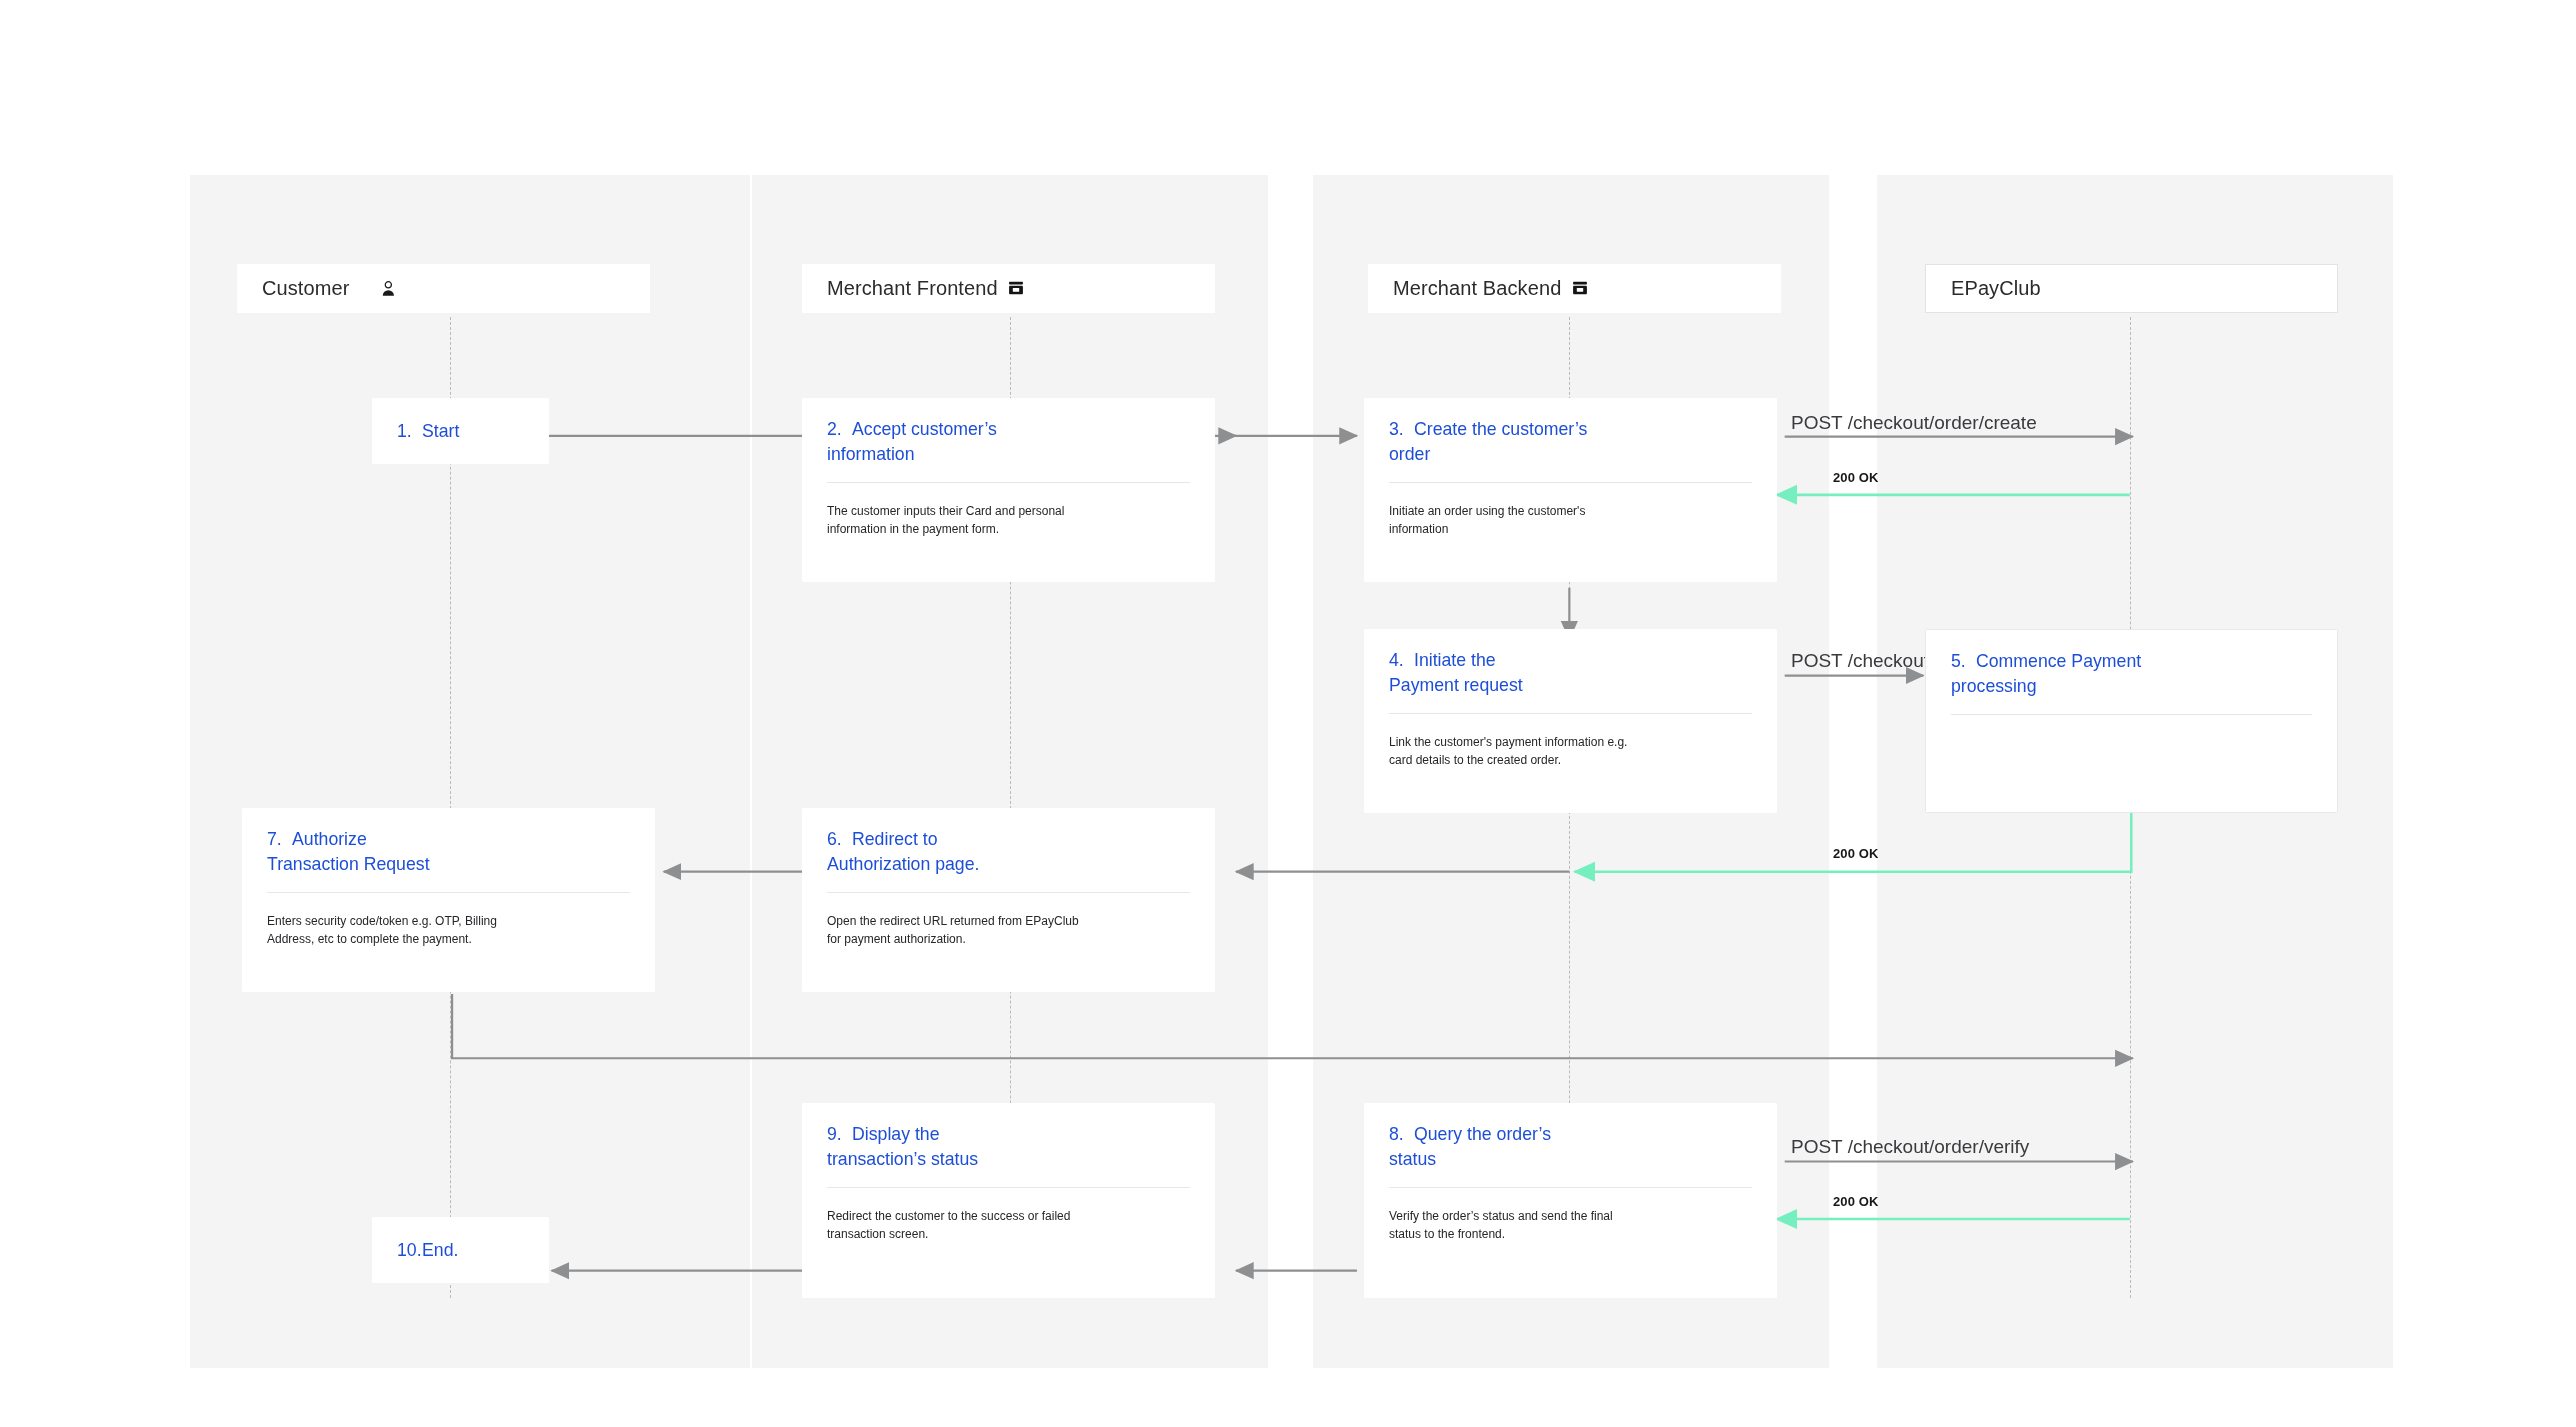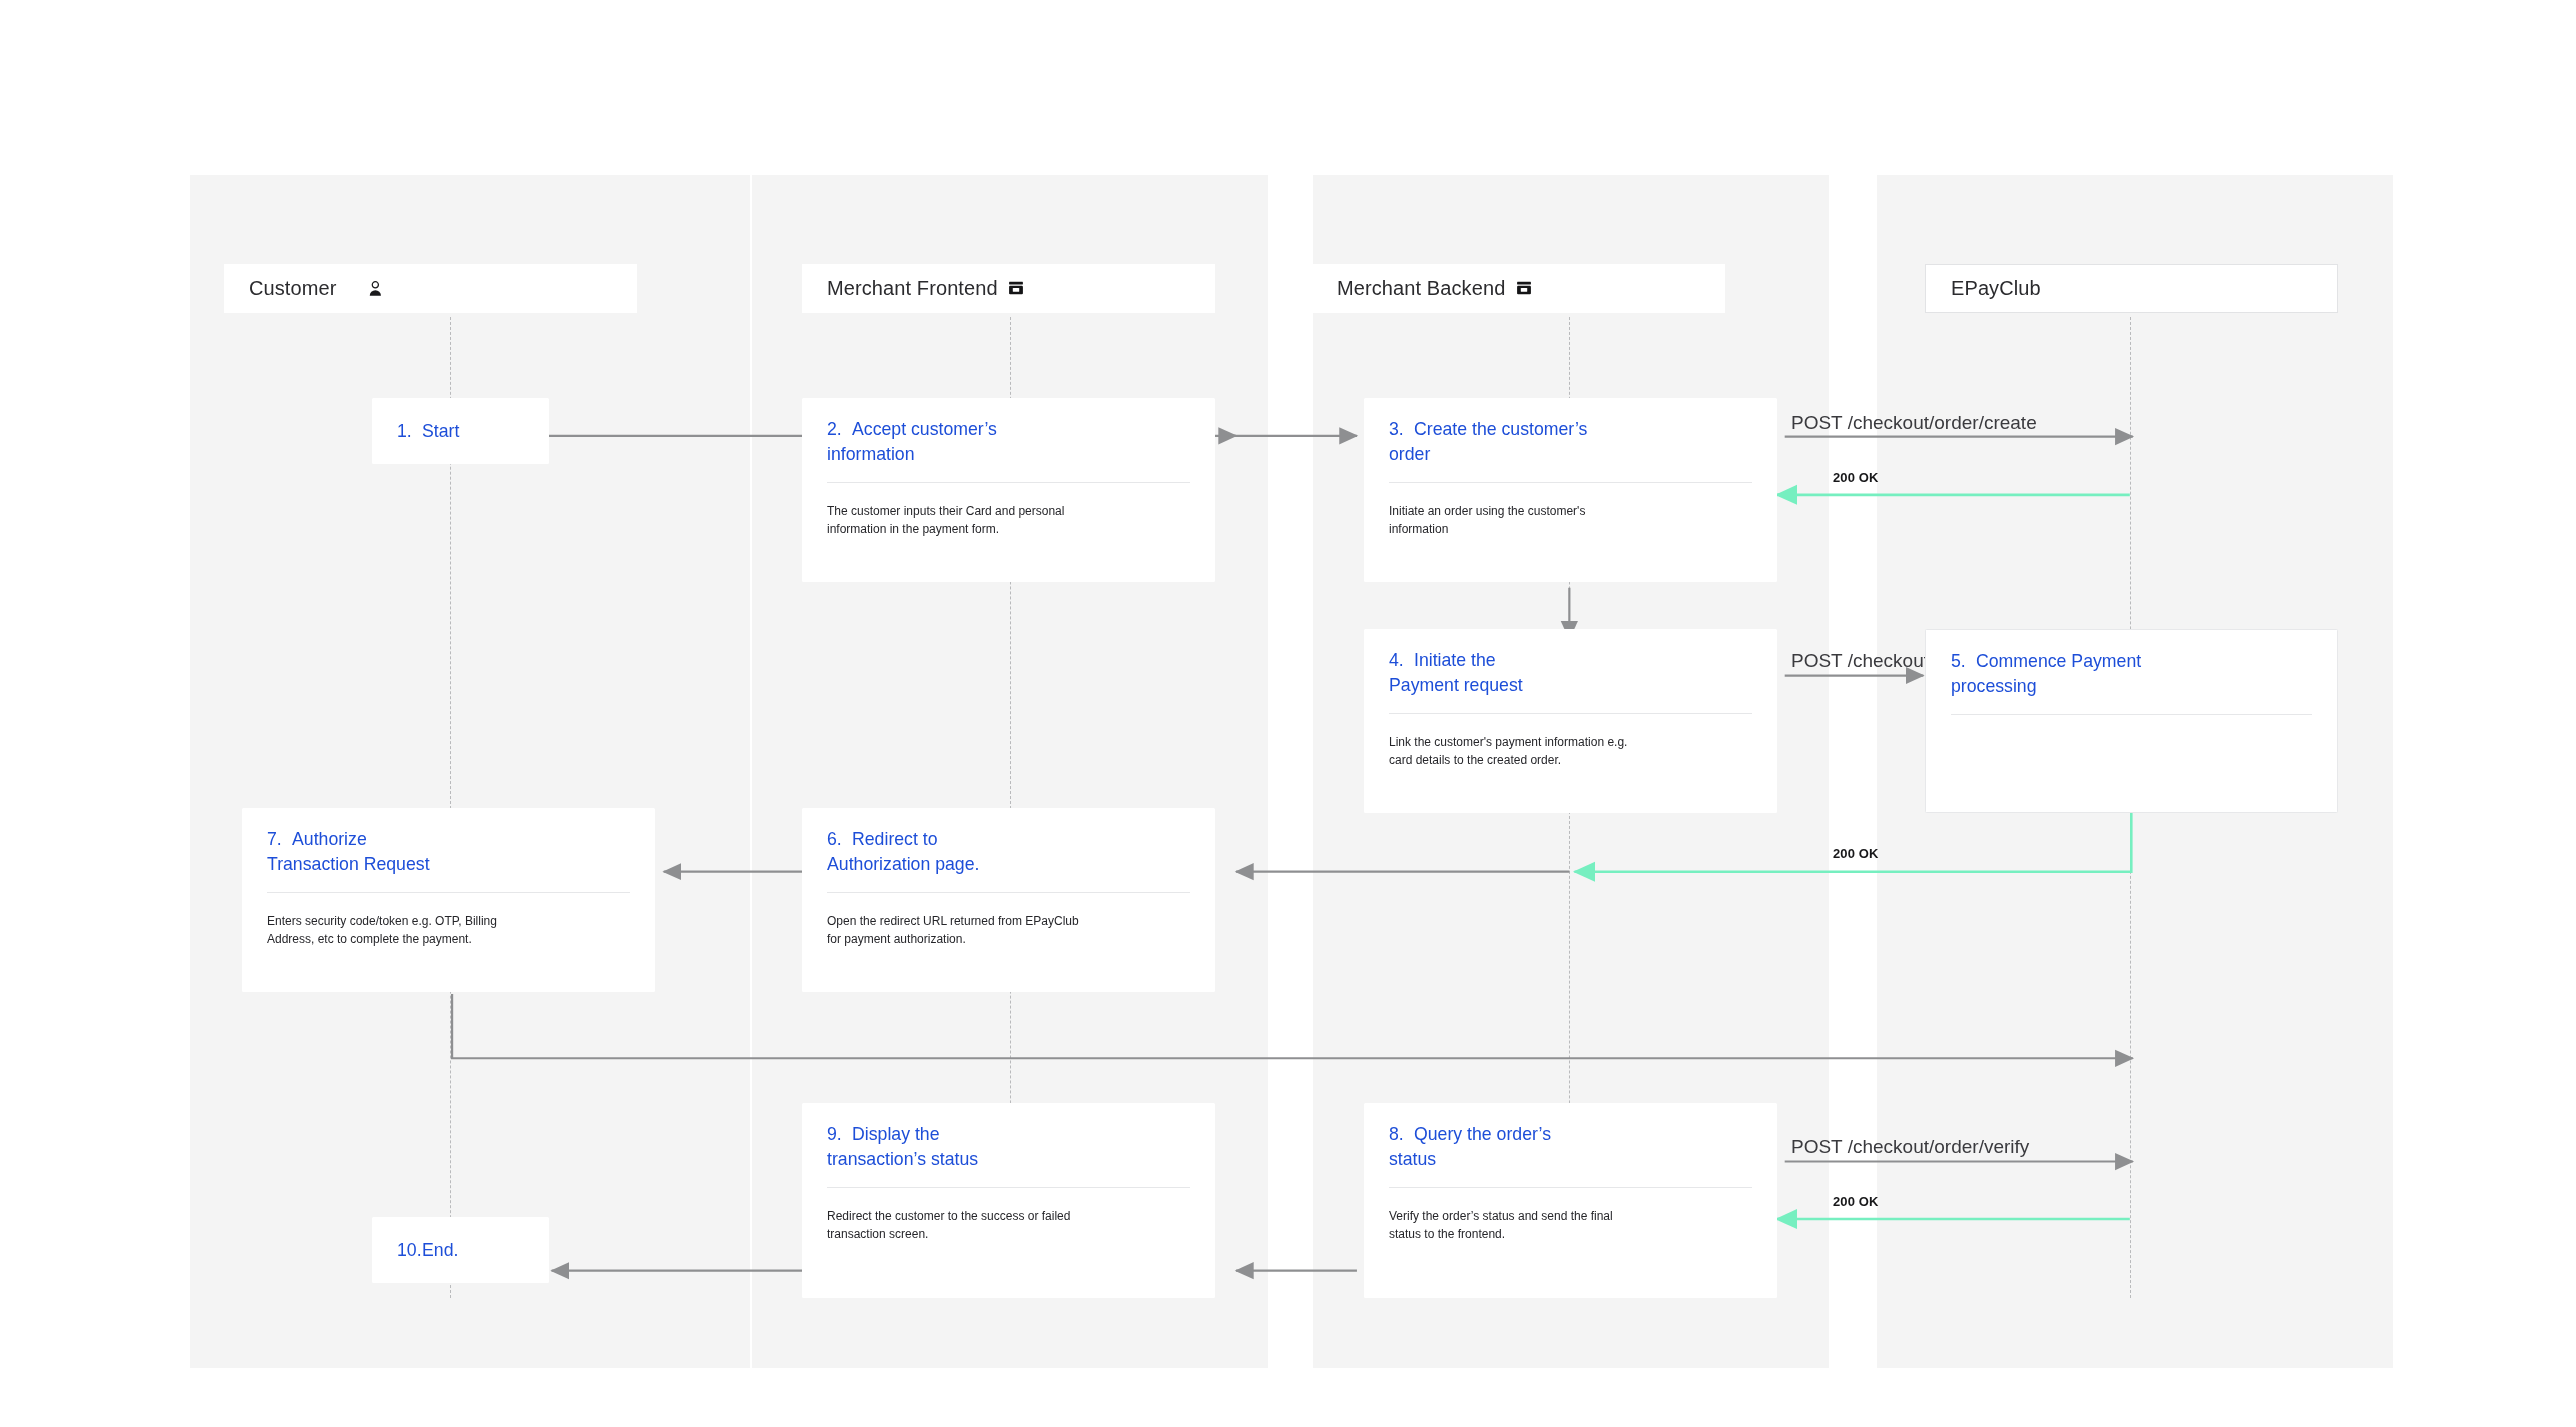--- a/index.html
+++ b/index.html
@@ -42,42 +42,42 @@
   <div class="lane-band" style="left:190px;  top:175px; width:560px;  height:1193px;"></div>
   <div class="lane-band" style="left:752px; top:175px; width:516px;  height:1193px;"></div>
   <div class="lane-band" style="left:1313px; top:175px; width:516px;  height:1193px;"></div>
   <div class="lane-band" style="left:1877px; top:175px; width:516px;  height:1193px;"></div>
 
   <div class="lifeline" style="left:450px;  top:317px; height:981px;"></div>
   <div class="lifeline" style="left:1010px; top:317px; height:981px;"></div>
   <div class="lifeline" style="left:1569px; top:317px; height:981px;"></div>
   <div class="lifeline" style="left:2130px; top:317px; height:981px;"></div>
 
-  <div class="actor" style="left:224px; top:264px; width:413px; height:49px;gap:21px;">
+  <div class="actor" style="left:237px; top:264px; width:413px; height:49px;gap:21px;">
     <span class="actor-label">Customer</span>
     <span class="actor-icon">
       <svg width="14.7" height="17.7" viewBox="0 0 20 24">
         <circle cx="10" cy="6.5" r="4.2" fill="none" stroke="#1a1a1c" stroke-width="1.7"></circle>
         <path d="M2.4 21.5a7.6 7.6 0 0 1 15.2 0z" fill="#1a1a1c"></path>
       </svg>
     </span>
   </div>
 
   <div class="actor" style="left:802px; top:264px; width:413px; height:49px;">
     <span class="actor-label">Merchant Frontend</span>
     <span class="actor-icon">
       <svg width="16" height="14.7" viewBox="0 0 22 20">
         <rect x="1.5" y="1" width="19" height="3.6" rx="0.6" fill="#141416"></rect>
         <rect x="1.5" y="6.6" width="19" height="11.6" rx="1.4" fill="#141416"></rect>
         <rect x="6.6" y="9.4" width="8.8" height="5.4" rx="0.8" fill="#ffffff"></rect>
       </svg>
     </span>
   </div>
 
-  <div class="actor" style="left:1312px; top:264px; width:413px; height:49px;text-align:center;">
+  <div class="actor" style="left:1368px; top:264px; width:413px; height:49px;text-align:center;">
     <span class="actor-label">Merchant Backend</span>
     <span class="actor-icon">
       <svg width="16" height="14.7" viewBox="0 0 22 20">
         <rect x="1.5" y="1" width="19" height="3.6" rx="0.6" fill="#141416"></rect>
         <rect x="1.5" y="6.6" width="19" height="11.6" rx="1.4" fill="#141416"></rect>
         <rect x="6.6" y="9.4" width="8.8" height="5.4" rx="0.8" fill="#ffffff"></rect>
       </svg>
     </span>
   </div>
 

